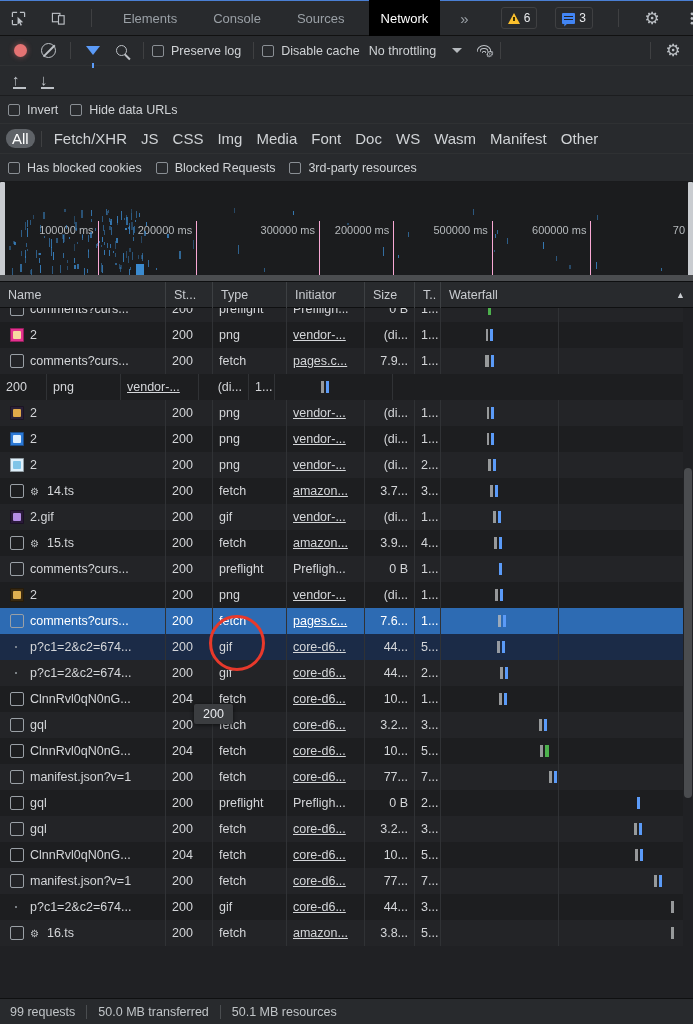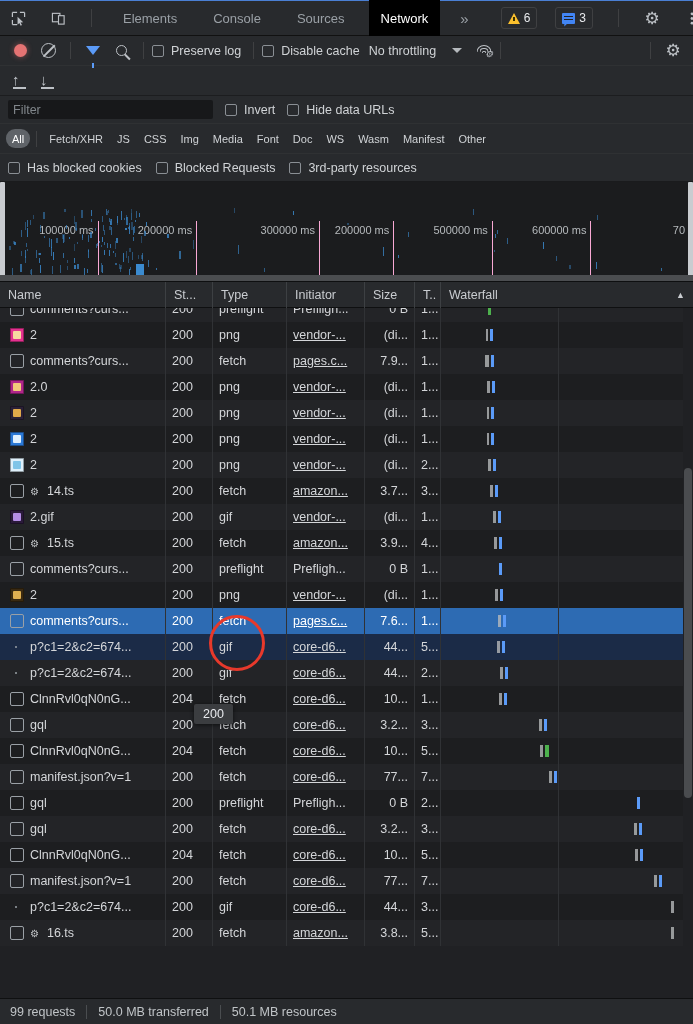--- a/index.html
+++ b/index.html
@@ -114,21 +114,21 @@
     font-family:"Liberation Sans", sans-serif;
   }
   #filter-input::placeholder { color:#80868b; }
 
   #typebar {
     height: 30px; display:flex; align-items:center; padding: 0 6px; gap: 2px;
     background:#282a2d; border-bottom:1px solid #2f3133;
   }
   .type-chip {
     height:19px; padding: 0 6px; display:flex; align-items:center; border-radius:9px;
-    color:#d0d3d6; font-size:11px; white-space:nowrap;
+    color:#d0d3d6; font-size:15px; white-space:nowrap;
   }
   .type-chip.sel { background:#5f6368; color:#ffffff; }
   .type-sep { width:1px;height:16px;background:#3f4042;margin:0 4px;flex:none;}
 
   #flagbar {
     height: 28px; display:flex; align-items:center; padding: 0 8px; gap: 14px;
     background:#282a2d; border-bottom:1px solid #1a1b1d;
   }
 
   
@@ -312,21 +312,20 @@
 <div id="net-toolbar2">
   <div class="tb-icon-btn">
     <span class="arrow-up"></span>
   </div>
   <div class="tb-icon-btn">
     <span class="arrow-dn"></span>
   </div>
 </div>
 
 <div id="filterbar">
-  <input id="filter-input" type="text" placeholder="Filter" style="">
   <label class="cb-label">
     <span class="cb"></span>
     <span>Invert</span>
   </label>
   <label class="cb-label">
     <span class="cb"></span>
     <span>Hide data URLs</span>
   </label>
 </div>
 
@@ -631,26 +630,20 @@
         <div class="cell" style="width: 26px;">
           <span>1...</span>
         </div>
         <div class="cell wf">
           <div class="wf-grid-line" style="left: 117px;"></div>
           <div class="wbar wait" style="left: 44px; width: 4px;"></div>
           <div class="wbar dl" style="left: 50px; width: 3px;"></div>
         </div>
       </div>
       <div class="row even">
-        <div class="cell name" style="width: 166px;">
-          <span class="fav" style="background: rgb(176, 38, 138); box-shadow: rgba(0, 0, 0, 0.35) 0px 0px 0px 1px inset;">
-            <span style="display: block; width: 8px; height: 8px; background: rgb(242, 201, 122); border-radius: 1px;"></span>
-          </span>
-          <span class="nm">2.0</span>
-        </div>
         <div class="cell" style="width: 47px;">
           <span>200</span>
         </div>
         <div class="cell" style="width: 74px;">
           <span>png</span>
         </div>
         <div class="cell" style="width: 78px;">
           <span class="link">vendor-...</span>
         </div>
         <div class="cell num" style="width: 50px;">

